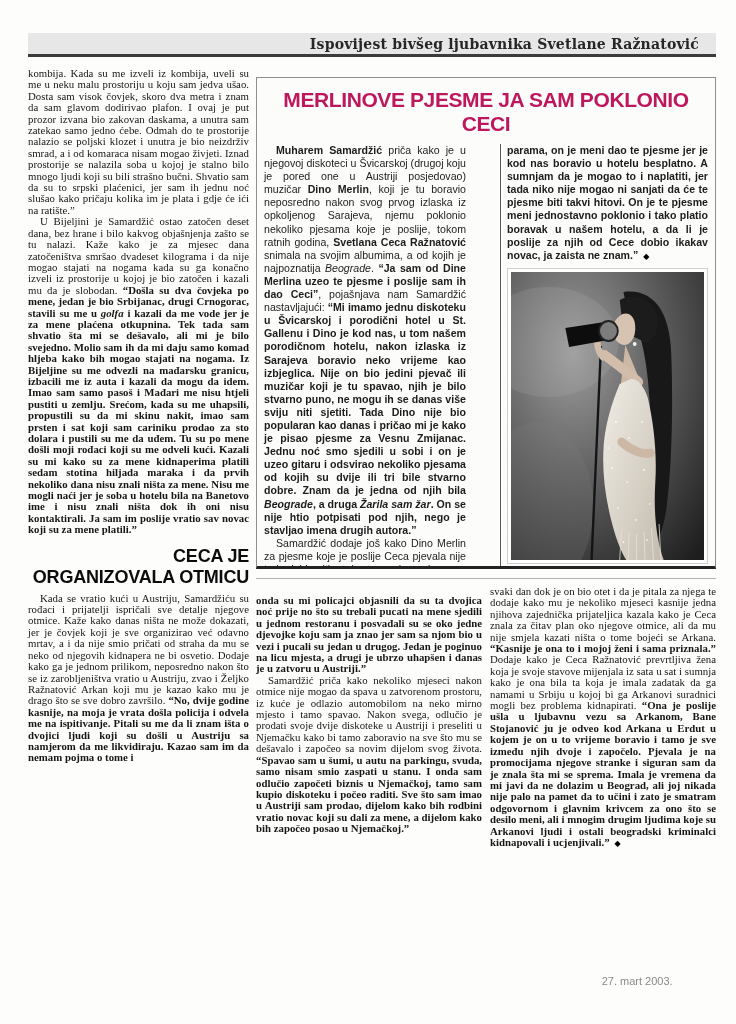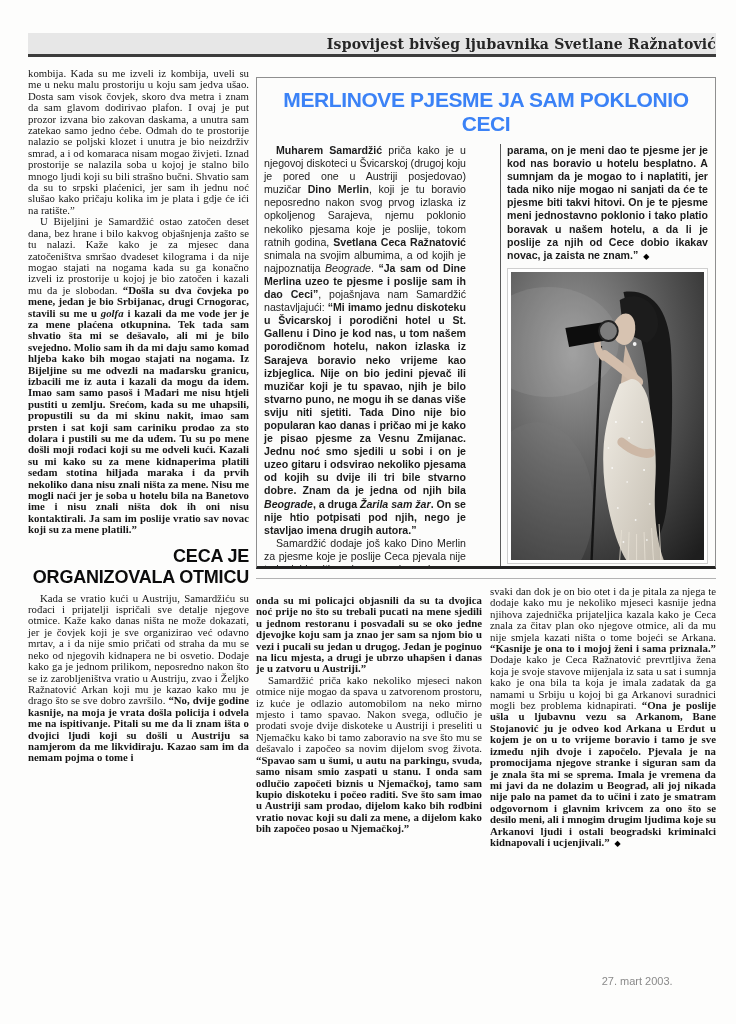--- a/index.html
+++ b/index.html
@@ -4,21 +4,21 @@
 <style>
   html,body{margin:0;padding:0;background:#ffffff;}
   .page{
     position:relative;width:736px;height:1024px;background:#fdfdfc;overflow:hidden;
     font-family:"Liberation Serif",serif;color:#1a1a1a;
   }
   
   .kicker-bar{
     position:absolute;left:28px;top:33px;width:688px;height:24px;box-sizing:border-box;
     background:#e7e7e7;border-bottom:3px solid #3c3c3c;
-    text-align:right;padding-right:0;line-height:22px;
+    text-align:right;padding-right:17px;line-height:22px;
     font-family:"DejaVu Serif",serif;font-weight:bold;font-size:14px;color:#262626;
     letter-spacing:.2px;
   }
   
   p{margin:0;}
   .serif{font-size:10.8px;line-height:11.4px;text-align:justify;color:#161616;}
   .sans{font-family:"Liberation Sans",sans-serif;font-size:10.6px;line-height:13.1px;
         text-align:justify;color:#1c1c1c;}
   .indent{text-indent:12px;}
   .b{font-weight:bold;}
@@ -31,21 +31,21 @@
     letter-spacing:-.2px;text-align:right;margin:10px 0 5px;color:#0c0c0c;
   }
   
   .feature-box{
     position:absolute;left:256px;top:77px;width:460px;height:492px;box-sizing:border-box;
     border:1px solid #8f8f8f;border-bottom:3px solid #232323;background:#fcfcfb;
     padding:0 7px;overflow:hidden;
   }
   .headline{
     font-family:"Liberation Sans",sans-serif;font-weight:bold;font-size:21px;
-    letter-spacing:-.4px;text-align:center;margin:10px 0 8px;color:#3b82f6;
+    letter-spacing:-.4px;text-align:center;margin:10px 0 8px;color:#be185d;
   }
   .box-columns{display:flex;height:calc(100% - 44px);gap:28px;}
   .box-col{width:50%;box-sizing:border-box;}
   .box-col.first{padding-right:6px;}
   .box-col.second{padding-left:6px;border-left:1px solid #5a5a5a;}
   .photo{
     margin:5px 0 0 0;background:#ffffff;border:1px solid #cfcfcf;padding:3px;
     overflow:hidden;
   }
   .photo svg{display:block;width:100%;height:288px;}

